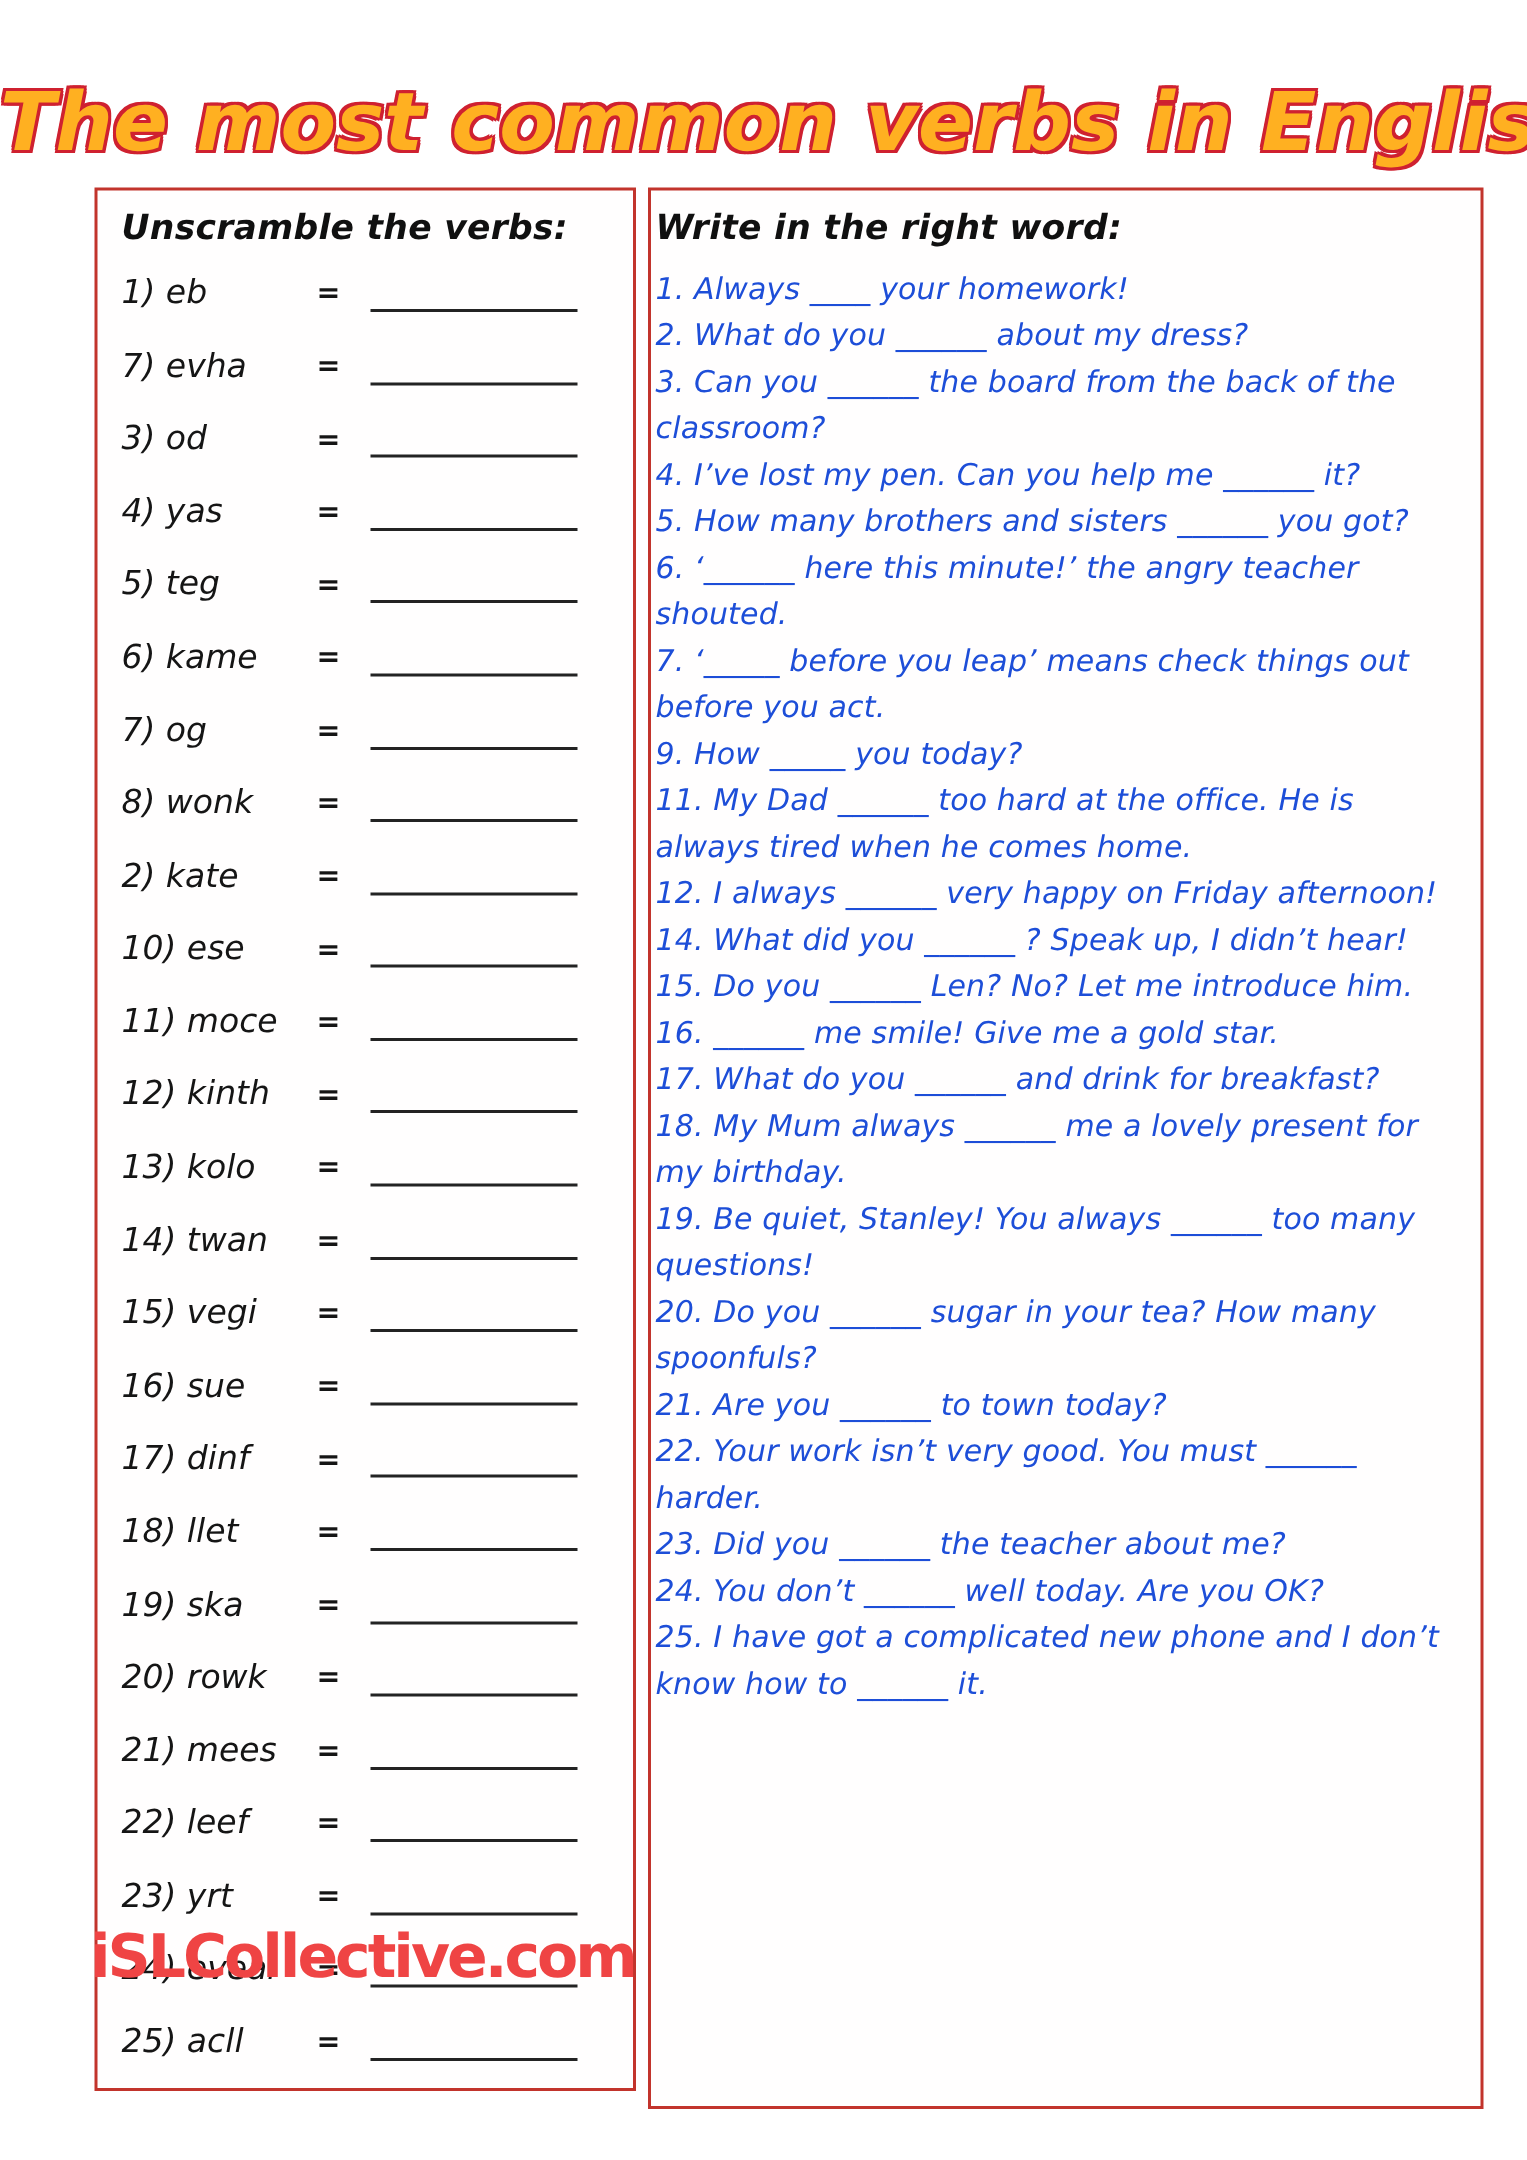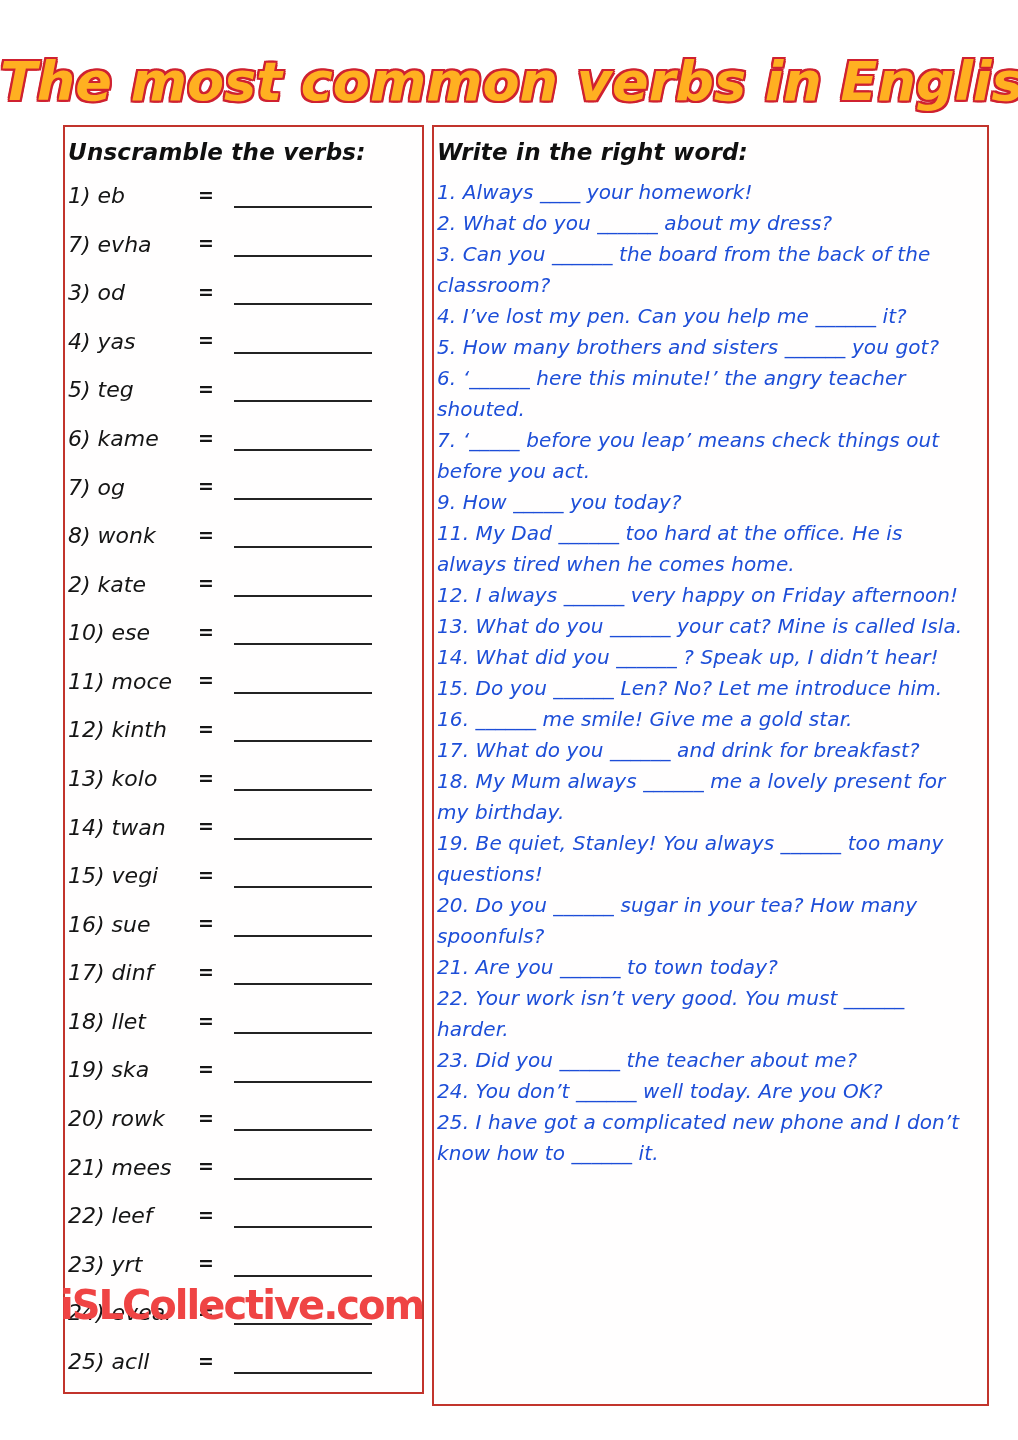--- a/index.html
+++ b/index.html
@@ -31,21 +31,21 @@
 
   .panel {
     position:absolute;
     background:#fffefe;
     border:2px solid #c2342c;
     box-sizing:border-box;
   }
   .panel.left {
     left:63px; top:125px;
     width:361px; height:1269px;
-    padding:12px 14px 18px 3px;
+    padding:12px 14px 18px 16px;
     display:flex; flex-direction:column;
   }
   .panel.right {
     left:432px; top:125px;
     width:557px; height:1281px;
     padding:12px 14px 12px 3px;
     overflow:hidden;
   }
 
   .panel-header {
@@ -58,21 +58,21 @@
 
   .rows {
     flex:1;
     margin-top:18px;
     display:flex;
     flex-direction:column;
     justify-content:space-between;
   }
   .row {
     display:flex;
-    align-items:center;
+    align-items:flex-end;
     font-size:22px;
     font-style:italic;
     color:#151515;
   }
   .row .w  { width:130px; }
   .row .eq { width:36px; font-style:normal; font-weight:bold; font-size:19px; line-height:1.25; }
   .row .blank {
     width:138px;
     border-bottom:2px solid #232323;
     height:1.05em;
@@ -241,21 +241,20 @@
     <p class="sentence">1. Always ____ your homework!</p>
     <p class="sentence">2. What do you ______ about my dress?</p>
     <p class="sentence">3. Can you ______ the board from the back of the classroom?</p>
     <p class="sentence">4. I’ve lost my pen. Can you help me ______ it?</p>
     <p class="sentence">5. How many brothers and sisters ______ you got?</p>
     <p class="sentence">6. ‘______ here this minute!’ the angry teacher shouted.</p>
     <p class="sentence">7. ‘_____ before you leap’ means check things out before you act.</p>
     <p class="sentence">9. How _____ you today?</p>
     <p class="sentence">11. My Dad ______ too hard at the office. He is always tired when he comes home.</p>
     <p class="sentence">12. I always ______ very happy on Friday afternoon!</p>
-    <p class="sentence">13. What do you ______ your cat? Mine is called Isla.</p>
     <p class="sentence">14. What did you ______ ? Speak up,  I didn’t hear!</p>
     <p class="sentence">15. Do you ______ Len? No? Let me introduce him.</p>
     <p class="sentence">16. ______ me smile! Give me a gold star.</p>
     <p class="sentence">17. What do you ______ and drink for breakfast?</p>
     <p class="sentence">18. My Mum always ______ me a lovely present for my birthday.</p>
     <p class="sentence">19. Be quiet, Stanley! You always ______ too many questions!</p>
     <p class="sentence">20. Do you ______ sugar in your tea? How many spoonfuls?</p>
     <p class="sentence">21. Are you ______ to town today?</p>
     <p class="sentence">22. Your work isn’t very good. You must ______ harder.</p>
     <p class="sentence">23. Did you ______ the teacher about me?</p>

